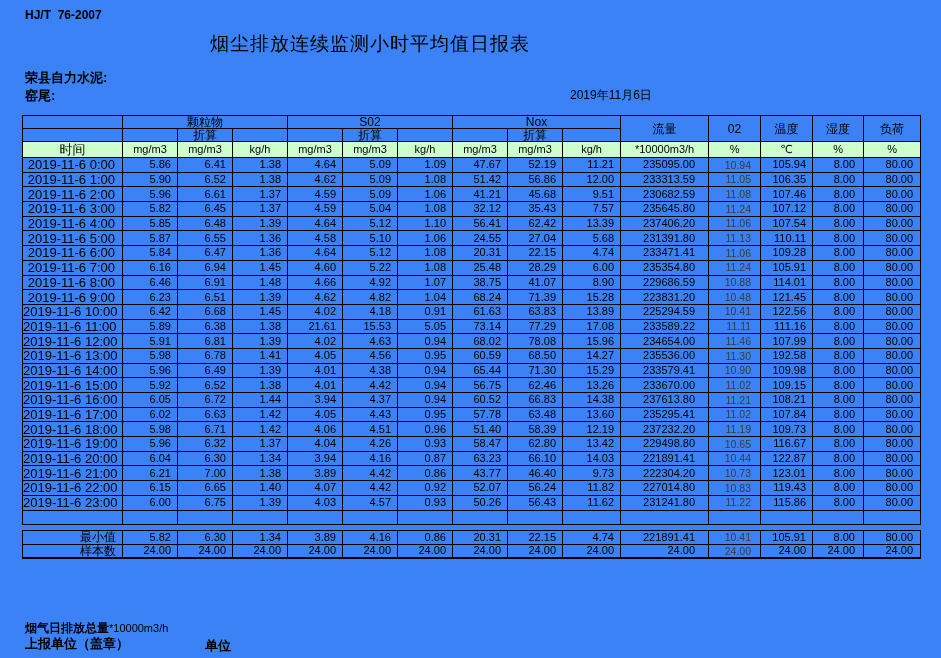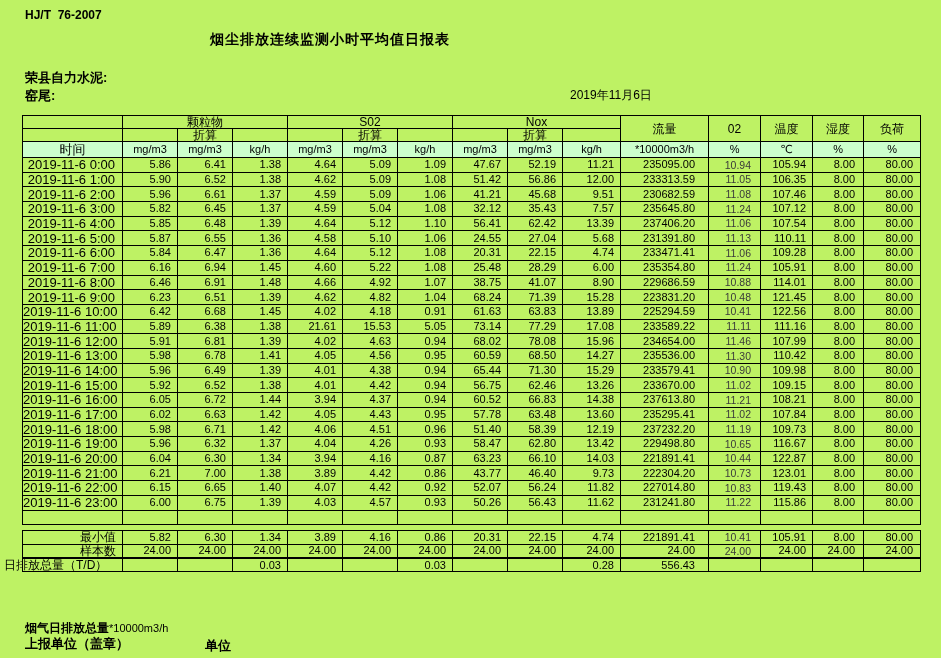--- a/index.html
+++ b/index.html
@@ -1,19 +1,19 @@
 <!DOCTYPE html>
 <html><head>
 <meta charset="utf-8">
 <style>
   html,body{margin:0;padding:0;background:#fff;}
-  .page{position:relative;width:941px;height:658px;background:#bef264;overflow:hidden;
+  .page{position:relative;width:941px;height:658px;background:#3b82f6;overflow:hidden;
         font-family:"Liberation Sans","DejaVu Sans",sans-serif;color:#000;}
   .std{position:absolute;left:25px;top:8px;font-size:12px;font-weight:bold;white-space:pre;}
-  .title{position:absolute;left:210px;top:31px;font-size:14px;font-weight:bold;letter-spacing:1px;}
+  .title{position:absolute;left:210px;top:31px;font-size:19px;font-weight:normal;letter-spacing:1px;}
   .company{position:absolute;left:25px;top:69px;font-size:13px;font-weight:bold;}
   .station{position:absolute;left:25px;top:87px;font-size:13px;font-weight:bold;}
   .date{position:absolute;left:570px;top:87px;font-size:12px;}
   .tblwrap{position:absolute;left:22px;top:115px;width:898px;}
   table{border-collapse:collapse;table-layout:fixed;width:898px;border-radius:21px;}
   td{border:1px solid #000;padding:0;font-size:11px;line-height:1;overflow:visible;
      white-space:nowrap;vertical-align:middle;}
   .h1 td,.h2 td{height:12px;text-align:center;font-size:12px;}
   .h3 td{height:15px;text-align:center;font-size:11px;background:#ccffcc;}
   .h3 td:first-child{font-size:13px;}
@@ -330,21 +330,21 @@
             <td class="n">6.78</td>
             <td class="n">1.41</td>
             <td class="n">4.05</td>
             <td class="n">4.56</td>
             <td class="n">0.95</td>
             <td class="n">60.59</td>
             <td class="n">68.50</td>
             <td class="n">14.27</td>
             <td class="n flow">235536.00</td>
             <td class="n o2">11.30</td>
-            <td class="n temp">110.42</td>
+            <td class="n temp">192.58</td>
             <td class="n hum">8.00</td>
             <td class="n load">80.00</td>
           </tr>
           <tr>
             <td class="time">2019-11-6 14:00</td>
             <td class="n">5.96</td>
             <td class="n">6.49</td>
             <td class="n">1.39</td>
             <td class="n">4.01</td>
             <td class="n">4.38</td>
@@ -577,37 +577,20 @@
             <td class="n">24.00</td>
             <td class="n">24.00</td>
             <td class="n">24.00</td>
             <td class="n">24.00</td>
             <td class="n flow">24.00</td>
             <td class="n o2">24.00</td>
             <td class="n temp">24.00</td>
             <td class="n hum">24.00</td>
             <td class="n load">24.00</td>
           </tr>
-          <tr>
-            <td class="total-label">日排放总量（T/D）</td>
-            <td class="n"></td>
-            <td class="n"></td>
-            <td class="n">0.03</td>
-            <td class="n"></td>
-            <td class="n"></td>
-            <td class="n">0.03</td>
-            <td class="n"></td>
-            <td class="n"></td>
-            <td class="n">0.28</td>
-            <td class="n flow">556.43</td>
-            <td class="n o2"></td>
-            <td class="n temp"></td>
-            <td class="n hum"></td>
-            <td class="n load"></td>
-          </tr>
         </tbody>
     </table>
   </div>
 
   <div class="std" style="top:620px;font-size:12px"><span>烟气日排放总量</span><span style="font-weight:normal;font-size:11px">*10000m3/h</span></div>
   <div class="std" style="top:635px;font-size:13px">上报单位（盖章）</div>
   <div class="std" style="left:205px;top:637px;font-size:13px">单位</div>
 </div>
 
 </body></html>

